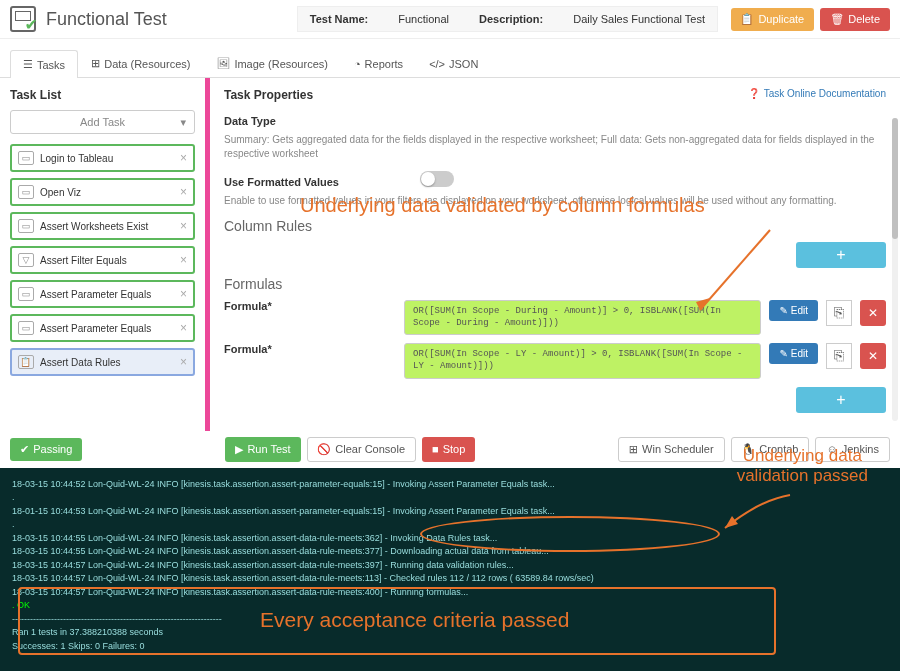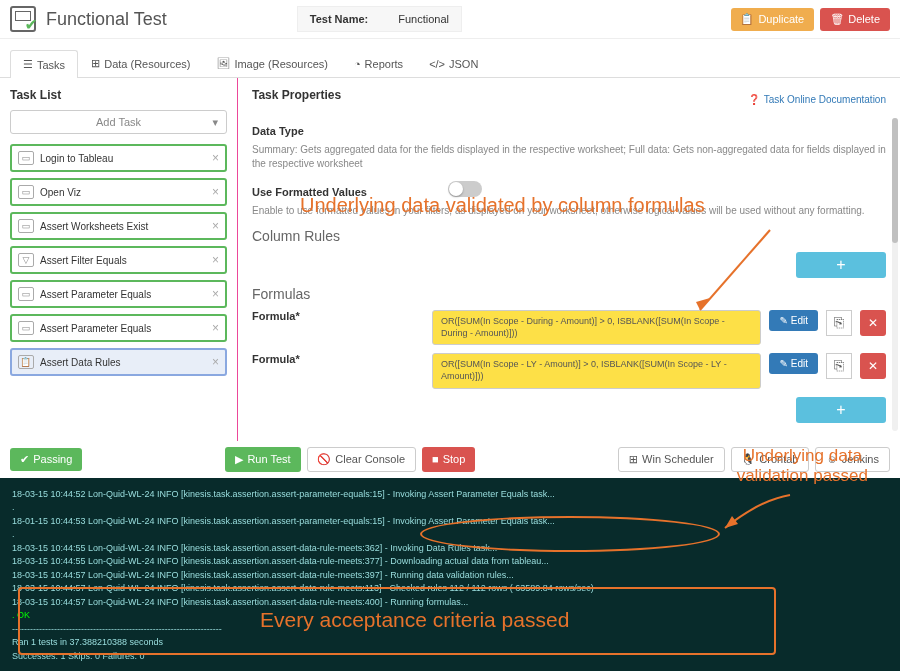--- a/index.html
+++ b/index.html
@@ -16,44 +16,44 @@
 .btn-warn{background:#f0ad4e}
 .btn-danger{background:#d9534f}
 .btn-success{background:#5cb85c}
 .btn-default{background:#fff;border:1px solid #ccc;color:#555}
 .btn-copy{background:#fff;border:1px solid #ccc;color:#555;width:26px;height:26px;padding:0;justify-content:center}
 .tabs-bar{display:flex;border-bottom:1px solid #ddd;padding:0 10px;margin-top:10px}
 .tab{padding:7px 12px;font-size:11px;color:#555;border:1px solid transparent;border-bottom:none;border-radius:3px 3px 0 0;cursor:pointer;display:flex;align-items:center;gap:4px}
 .tab.active{border-color:#ddd;background:#fff;position:relative;top:1px}
 .tab.active::after{content:"";position:absolute;bottom:-1px;left:0;right:0;height:1px;background:#fff}
 .main{display:flex;gap:0;border-top:none}
-.sidebar{width:238px;padding:10px;border-right:1px solid #ec4899}
+.sidebar{width:210px;padding:10px;border-right:5px solid #ec4899}
 .section-title{font-size:12px;font-weight:600;margin-bottom:8px}
 .add-task{width:100%;border:1px solid #ccc;border-radius:3px;padding:5px 8px;font-size:11px;color:#888;background:#fff;text-align:center;margin-bottom:10px;position:relative}
 .add-task::after{content:"▾";position:absolute;right:8px;color:#888}
 .task-item{border:2px solid;border-radius:3px;margin-bottom:6px;padding:5px 6px;display:flex;align-items:center;gap:6px;font-size:10px;position:relative;cursor:pointer}
 .task-item.green{border-color:#5cb85c}
 .task-item.blue{border-color:#8aa8e0;background:#e8eef8}
 .task-icon{width:16px;height:14px;border:1px solid #aaa;border-radius:2px;flex-shrink:0;display:flex;align-items:center;justify-content:center;font-size:9px;color:#888}
 .task-close{margin-left:auto;color:#aaa;font-size:12px}
 .content{flex:1;padding:10px 14px;position:relative}
-.content-hdr{display:flex;justify-content:space-between;align-items:center;margin-bottom:10px}
+.content-hdr{display:flex;justify-content:space-between;align-items:flex-start;}
 .doc-link{color:#337ab7;font-size:10px;display:flex;align-items:center;gap:3px}
 .field-row{display:flex;align-items:flex-start;gap:10px;margin-bottom:6px}
 .field-label{width:186px;font-size:11px;font-weight:600;padding-top:5px}
 .field-input{flex:1;border:1px solid #ccc;border-radius:3px;padding:5px 8px;font-size:11px;background:#fff}
 .hint{font-size:10px;color:#888;margin-bottom:10px;line-height:1.4}
 .toggle{width:34px;height:16px;background:#ccc;border-radius:8px;position:relative}
 .toggle::after{content:"";position:absolute;width:14px;height:14px;background:#fff;border-radius:50%;top:1px;left:1px;box-shadow:0 1px 2px rgba(0,0,0,.3)}
 .sub-title{font-size:14px;color:#666;margin:8px 0}
 .add-bar{display:flex;justify-content:flex-end;margin-bottom:8px}
 .add-btn{background:#5bc0de;color:#fff;border:none;border-radius:3px;width:90px;height:26px;font-size:16px;cursor:pointer}
 .formula-row{display:flex;align-items:flex-start;gap:8px;margin-bottom:8px}
 .formula-label{width:172px;font-size:11px;font-weight:600}
-.formula-box{flex:1;border:1px solid #ccc;border-radius:3px;padding:5px 8px;font-family:Liberation Sans, sans-serif;font-size:9px;color:#555;background:#fde047;line-height:1.3}
+.formula-box{flex:1;border:1px solid #ccc;border-radius:3px;padding:5px 8px;font-family:Liberation Mono, monospace;font-size:9px;color:#555;background:#bef264;line-height:1.3}
 .edit-btn{background:#337ab7;color:#fff;border:none;border-radius:3px;padding:5px 10px;font-size:10px;cursor:pointer;display:flex;gap:3px;align-items:center}
 .del-btn{background:#d9534f;color:#fff;border:none;border-radius:3px;width:26px;height:26px;font-size:12px;cursor:pointer}
 .scrollbar{position:absolute;right:2px;top:40px;bottom:10px;width:6px;background:#f0f0f0;border-radius:3px}
 .scrollbar::after{content:"";position:absolute;top:0;width:6px;height:40%;background:#c0c0c0;border-radius:3px}
 .mid-bar{display:flex;align-items:center;padding:6px 10px;gap:6px}
 .mid-center{margin-left:auto;margin-right:auto;display:flex;gap:6px}
 .mid-right{display:flex;gap:6px}
 .console{background:#082b2b;color:#9dd;font-family:Consolas,monospace;font-size:9px;padding:10px 12px;line-height:1.5;position:relative;height:233px;overflow:hidden}
 .console .ok{color:#0f0}
 .console .dash{color:#9dd}
@@ -69,20 +69,21 @@
 </head>
 <body>
 
 <div class="header">
   <div class="logo">
       <span class="logo-check">✔</span>
     </div>
   <div class="page-title">Functional Test</div>
   <div class="info-box">
     <span><b>Test Name:</b><span>Functional</span></span>
+    <span><b>Description:</b><span>Daily Sales Functional Test</span></span>
   </div>
   <div class="hdr-actions">
     <button class="btn btn-warn">📋<span>Duplicate</span></button>
     <button class="btn btn-danger">🗑<span>Delete</span></button>
   </div>
 </div>
 
 <div class="tabs-bar">
   <div class="tab active">☰ <span>Tasks</span></div>
   <div class="tab">⊞ <span>Data (Resources)</span></div>

